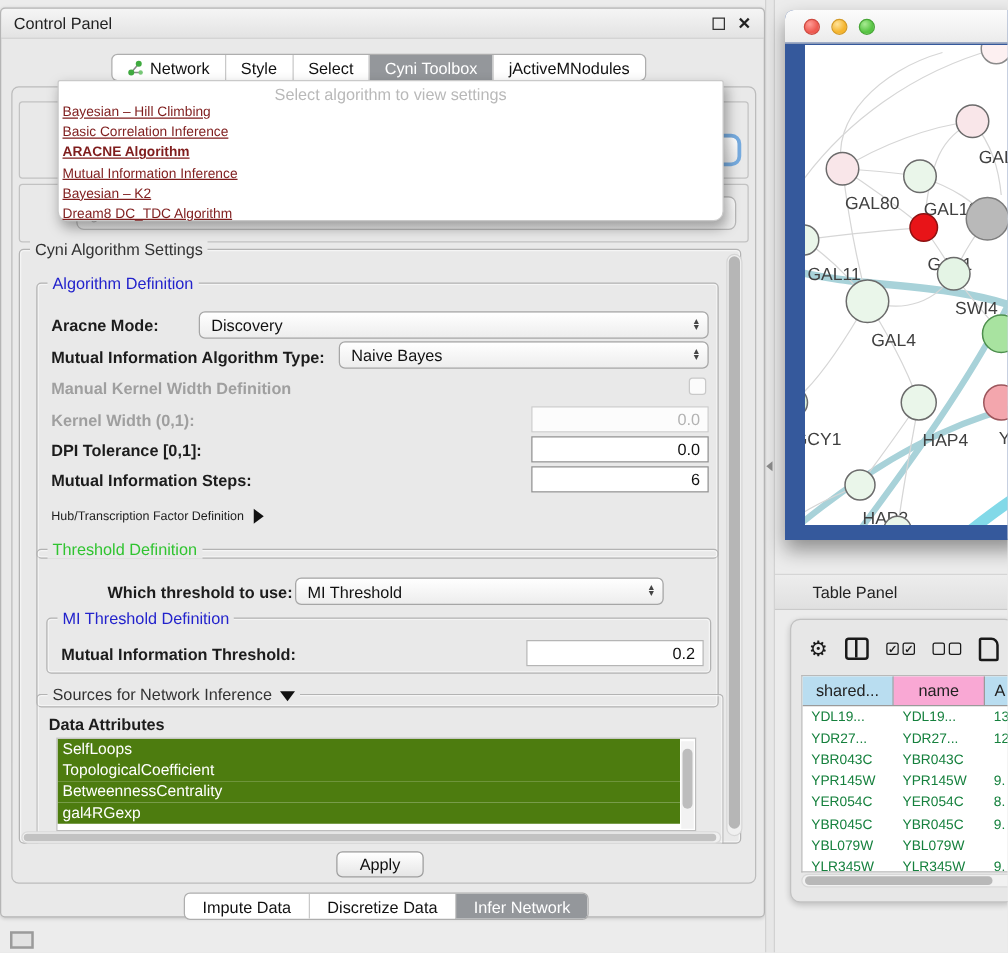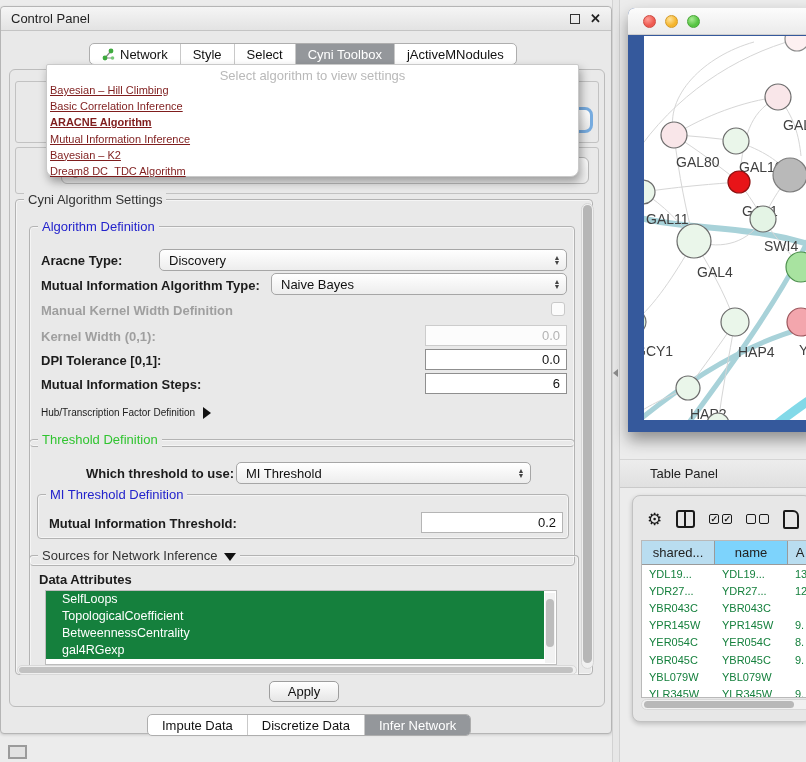--- a/index.html
+++ b/index.html
@@ -75,22 +75,22 @@
 
   .tri-right { display:inline-block; width:0; height:0; border-top:6px solid transparent;
     border-bottom:6px solid transparent; border-left:8px solid #111; margin-left:8px;
     vertical-align:middle; }
   .tri-down { display:inline-block; width:0; height:0; border-left:6px solid transparent;
     border-right:6px solid transparent; border-top:8px solid #111; margin-left:6px;
     vertical-align:middle; }
 
   .attr-list { position:absolute; left:44px; top:583px; width:512px; height:75px;
     background:#ffffff; border:1px solid #bdbdbd; overflow:hidden; }
-  .attr-item { background:#15803d; color:#ffffff; font-size:12.5px; line-height:17px;
-    padding-left:16px; margin-right:12px; white-space:nowrap; }
+  .attr-item { background:#4d7c0f; color:#ffffff; font-size:12.5px; line-height:17px;
+    padding-left:4px; margin-right:12px; white-space:nowrap; }
   .list-vscroll { position:absolute; right:1px; top:2px; width:10px; height:70px; background:#f2f2f2; }
   .list-vscroll .thumb { position:absolute; left:1px; top:6px; width:8px; height:48px;
     background:#bdbdbd; border-radius:4px; }
 
   .settings-vscroll { position:absolute; left:580px; top:196px; width:13px; height:466px;
     background:#f0f0f0; border:1px solid #d6d6d6; border-radius:7px; }
   .settings-vscroll .thumb { position:absolute; left:1px; top:1px; width:9px; height:458px;
     background:#b6b6b6; border-radius:5px; }
   .settings-hscroll { position:absolute; left:16px; top:658px; width:560px; height:10px;
     background:#f0f0f0; border:1px solid #d9d9d9; border-radius:5px; }
@@ -137,21 +137,21 @@
   .cb-pair { display:flex; gap:3px; }
   .cb { width:10px; height:10px; border:1.5px solid #1a1a1a; border-radius:2px;
     font-size:9px; line-height:8px; text-align:center; color:#1a1a1a; font-weight:bold; }
   .page-ico { width:16px; height:19px; border:2px solid #1a1a1a; border-radius:2px 6px 2px 2px; }
 
   .tp-table { position:absolute; left:8px; top:44px; width:172px; height:158px;
     background:#ffffff; border:1px solid #b9b9b9; border-right:none; overflow:hidden; }
   .t-head { display:flex; height:24px; border-bottom:1px solid #9a9a9a; }
   .t-hcell { font-size:13px; color:#222; display:flex; align-items:center; justify-content:center;
     border-right:1px solid #9a9a9a; background:#b9ddf0; overflow:hidden; white-space:nowrap; }
-  .t-hcell.gray { background:#7dd3fc; }
+  .t-hcell.gray { background:#f9a8d4; }
   .t-row { display:flex; height:17.2px; }
   .t-cell { font-size:11px; color:#15803d; padding-left:7px; white-space:nowrap; overflow:hidden;
     display:flex; align-items:center; }
   .c1 { width:73px; } .c2 { width:73px; } .c3 { flex:1; }
   .tp-hscroll { position:absolute; left:8px; top:203px; width:172px; height:11px;
     background:#f1f1f1; border:1px solid #d9d9d9; border-radius:6px; }
   .tp-hscroll .thumb { position:absolute; left:2px; top:1px; width:150px; height:7px;
     background:#b8b8b8; border-radius:4px; }
 
   .mini-dock-icon { position:absolute; left:8px; top:745px; width:19px; height:14px;
@@ -220,21 +220,21 @@
     </div>
 
     <div class="group" style="left:14px; top:192px; width:578px; height:476px;">
       <span class="group-label">Cyni Algorithm Settings</span>
     </div>
 
     <div class="group" style="left:28px; top:219px; width:546px; height:221px;">
       <span class="group-label blue">Algorithm Definition</span>
     </div>
 
-    <span class="field-label" style="left:40px; top:246px;">Aracne Type:</span>
+    <span class="field-label" style="left:40px; top:246px;">Aracne Mode:</span>
     <div class="combo" style="left:158px; top:242px; width:408px;">
       <span>Discovery</span>
       <span class="arrows">
           <span>▲</span>
           <span>▼</span>
         </span>
     </div>
 
     <span class="field-label" style="left:40px; top:271px;">Mutual Information Algorithm Type:</span>
     <div class="combo" style="left:270px; top:266px; width:296px;">

